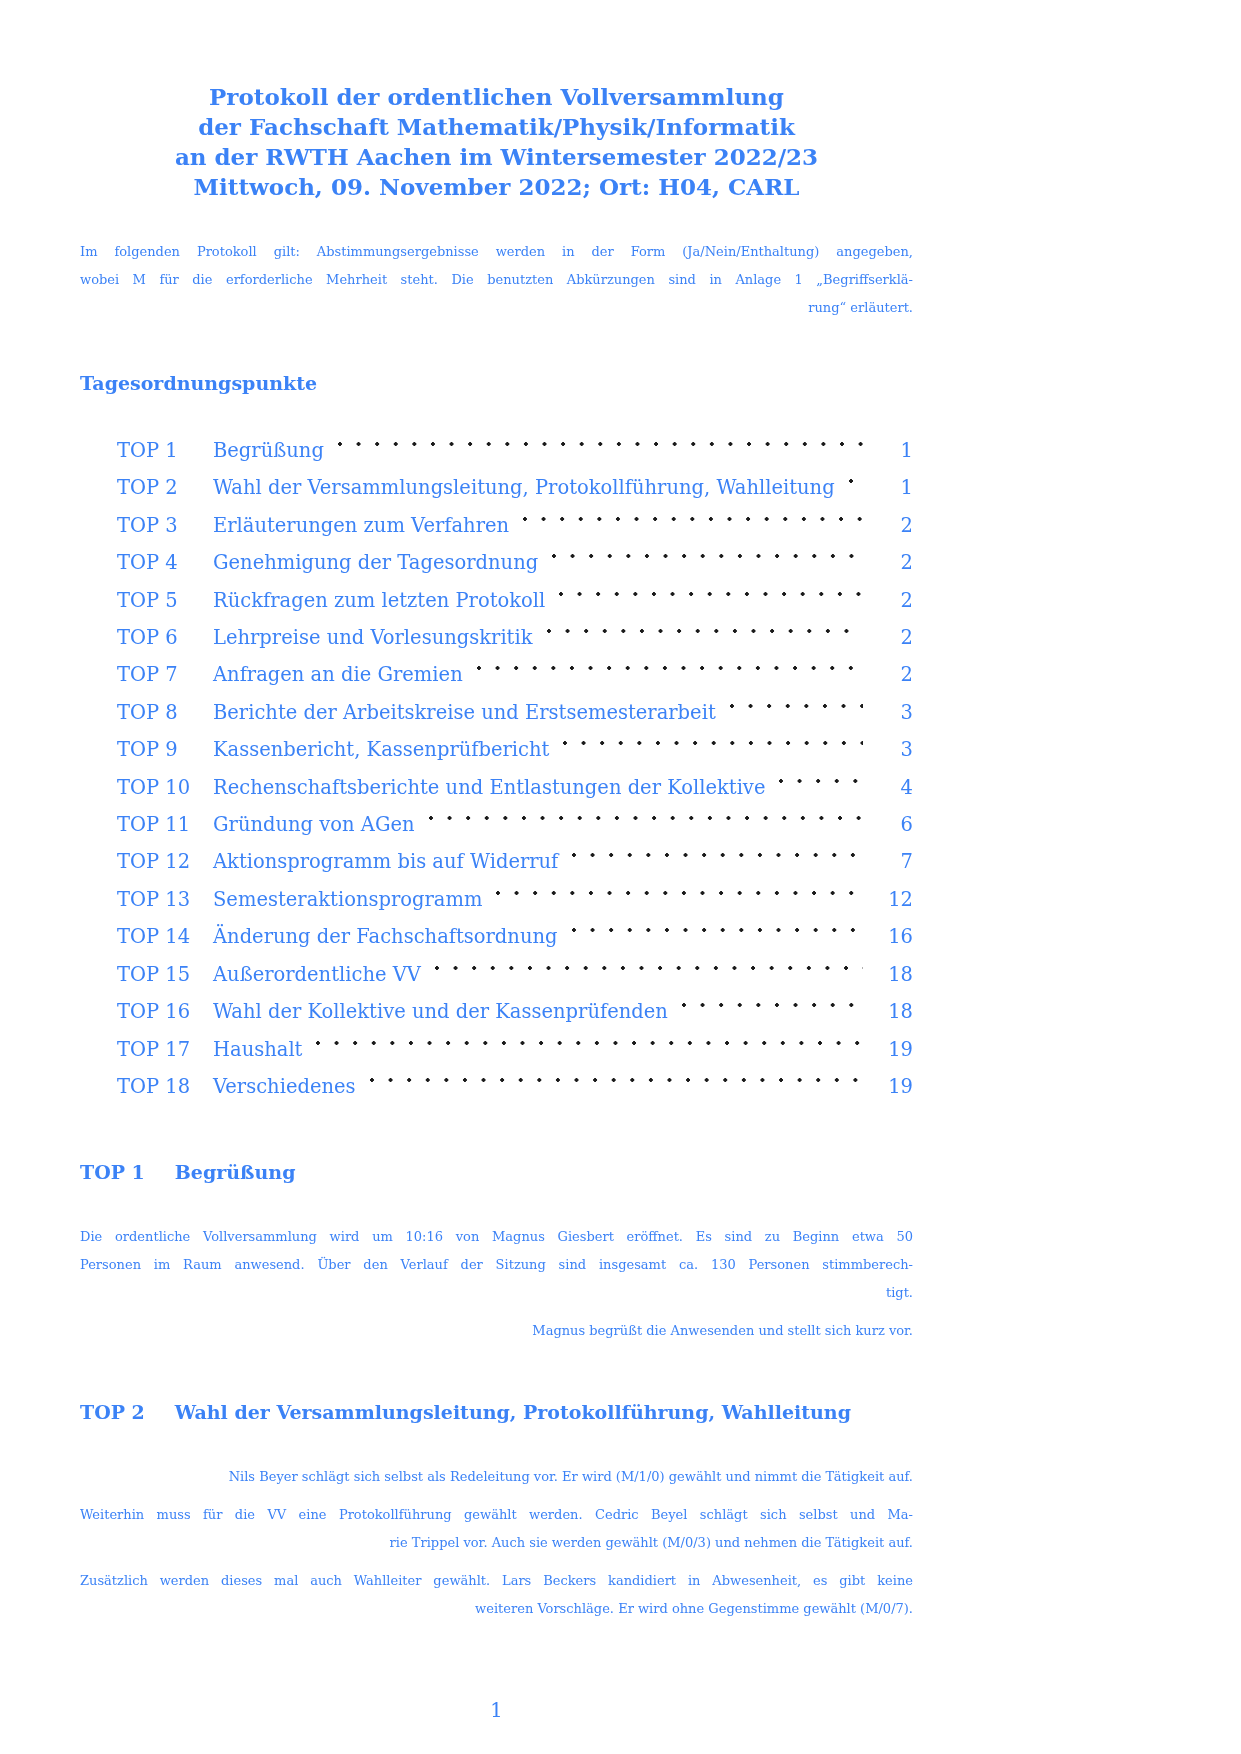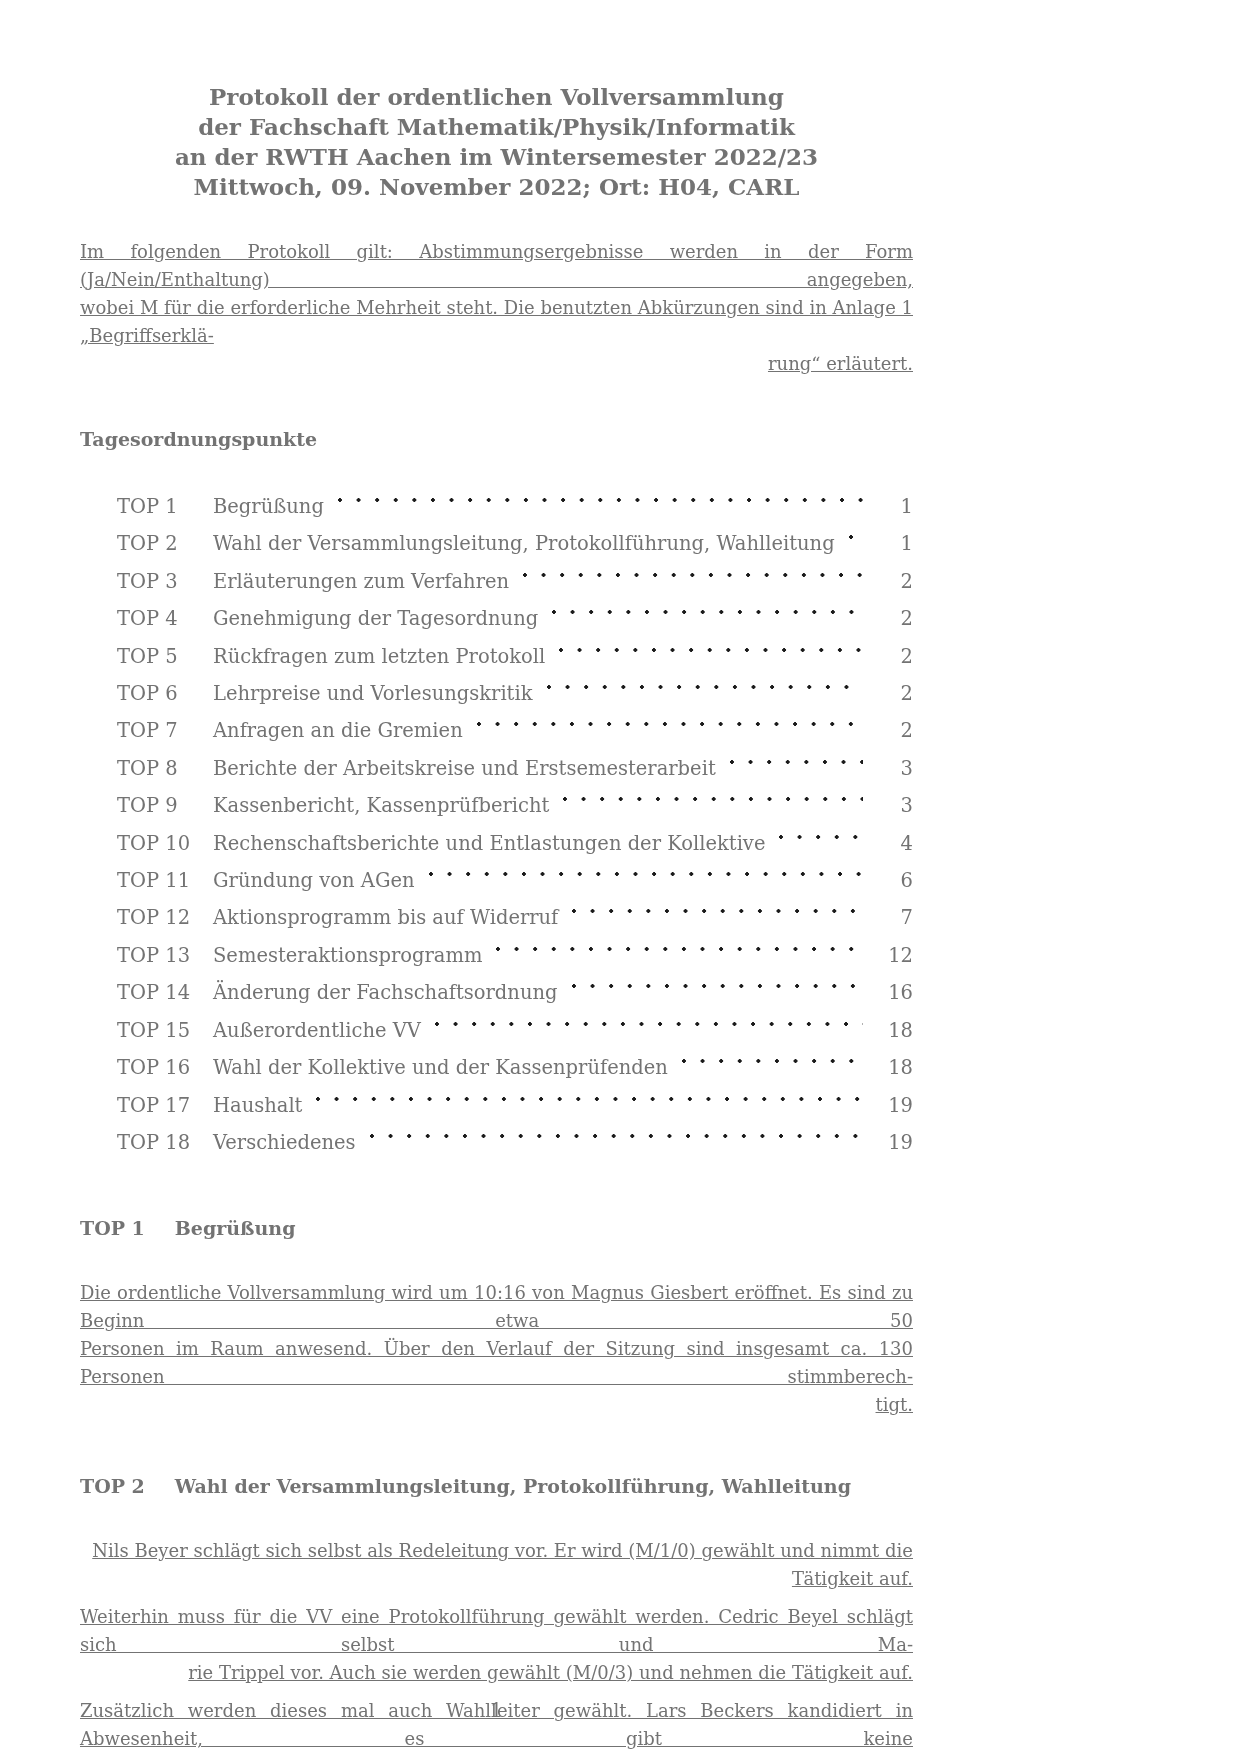--- a/index.html
+++ b/index.html
@@ -1,37 +1,37 @@
 <!DOCTYPE html>
 <html lang="de"><head>
 <meta charset="utf-8">
 <style>
   html, body { margin: 0; padding: 0; background: #ffffff; }
   .page {
     position: relative;
     width: 994px;
     height: 1754px;
     background: #ffffff;
-    color: #737373;
+    color: #3b82f6;
     font-family: "DejaVu Serif", "Liberation Serif", serif;
     box-sizing: border-box;
     padding: 82px 81px 0 80px;
     overflow: hidden;
   }
 
   
   .title-block {
     text-align: center;
     font-weight: bold;
     font-size: 23px;
     line-height: 30px;
   }
 
   
-  .body-text { font-size: 18px; line-height: 28px; text-decoration: underline; }
+  .body-text { font-size: 13px; line-height: 28px; }
   .para { margin: 0; }
   .para + .para { margin-top: 10px; }
   .pline { text-align: justify; text-align-last: justify; }
   .para .pline:last-child { text-align: right; text-align-last: auto; }
 
   .intro-wrap { margin-top: 36px; }
 
   
   .big-heading {
     font-size: 19px;
@@ -219,20 +219,23 @@
   <div class="section-heading big-heading">
     <span class="sec-num">TOP 1</span>
     <span class="sec-title">Begrüßung</span>
   </div>
   <div class="section-body body-text">
       <div class="para">
         <div class="pline">Die ordentliche Vollversammlung wird um 10:16 von Magnus Giesbert eröffnet. Es sind zu Beginn etwa 50</div>
         <div class="pline">Personen im Raum anwesend. Über den Verlauf der Sitzung sind insgesamt ca. 130 Personen stimmberech-</div>
         <div class="pline">tigt.</div>
       </div>
+      <div class="para">
+        <div class="pline">Magnus begrüßt die Anwesenden und stellt sich kurz vor.</div>
+      </div>
     </div>
 
   <div class="section-heading big-heading">
     <span class="sec-num">TOP 2</span>
     <span class="sec-title">Wahl der Versammlungsleitung, Protokollführung, Wahlleitung</span>
   </div>
   <div class="section-body body-text">
       <div class="para">
         <div class="pline">Nils Beyer schlägt sich selbst als Redeleitung vor. Er wird (M/1/0) gewählt und nimmt die Tätigkeit auf.</div>
       </div>

